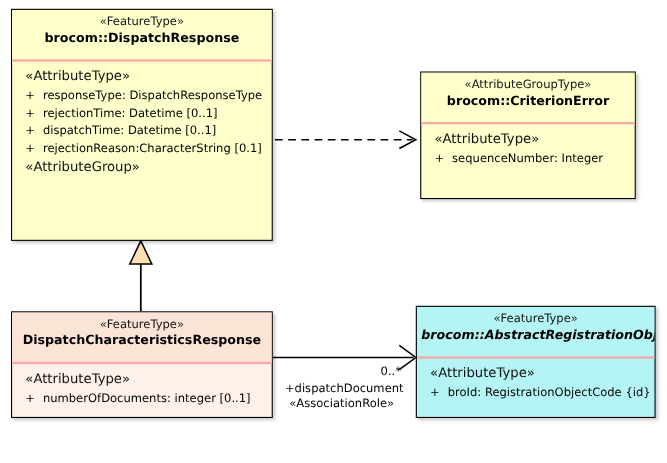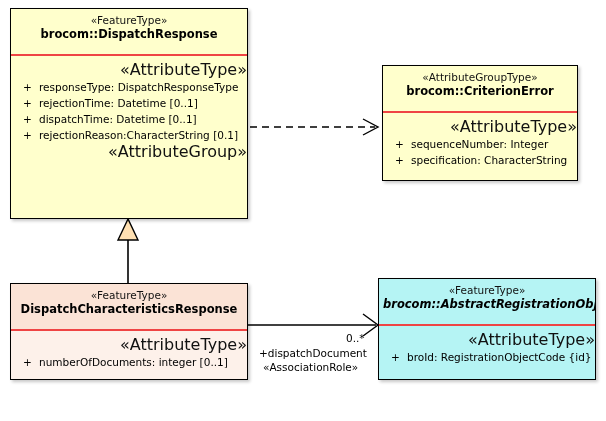--- a/index.html
+++ b/index.html
@@ -31,21 +31,21 @@
   .uml-class {
     position: absolute;
     border: 1px solid #000000;
     box-sizing: border-box;
     box-shadow: 2px 2px 3px rgba(0,0,0,0.22);
     overflow: hidden;
   }
   .uml-header {
     text-align: center;
     padding: 4px 4px 5px 4px;
-    border-bottom: 2px solid #ef4444;
+    border-bottom: 2px solid #fca5a5;
     box-sizing: border-box;
   }
   .stereotype {
     font-size: 10.5px;
     color: #111111;
     line-height: 14px;
     white-space: nowrap;
   }
   .class-title {
     font-size: 11.5px;
@@ -54,26 +54,25 @@
     line-height: 15px;
     white-space: nowrap;
   }
   .class-title.abstract {
     font-style: italic;
   }
   .uml-body {
     padding: 5px 0 6px 0;
   }
   .group-label {
-    font-size: 16px;
+    font-size: 12px;
     color: #111111;
     padding: 1px 0 2px 12px;
     line-height: 15px;
     white-space: nowrap;
-    text-align: right;
   }
   .attr-row {
     display: block;
     position: relative;
     font-size: 10.5px;
     color: #000000;
     line-height: 16px;
     padding: 0 16px 0 12px;
     white-space: nowrap;
   }
@@ -171,23 +170,20 @@
   <div class="uml-class" id="cls-criterion-error">
     <div class="uml-header">
       <div class="stereotype">«AttributeGroupType»</div>
       <div class="class-title">brocom::CriterionError</div>
     </div>
     <div class="uml-body">
       <div class="group-label">«AttributeType»</div>
       <div class="attr-row">
         <span class="attr-vis">+</span><span class="attr-text">sequenceNumber: Integer</span>
       </div>
-      <div class="attr-row">
-        <span class="attr-vis">+</span><span class="attr-text">specification: CharacterString</span>
-      </div>
     </div>
   </div>
 
   <div class="uml-class" id="cls-dispatch-characteristics">
     <div class="uml-header">
       <div class="stereotype">«FeatureType»</div>
       <div class="class-title">DispatchCharacteristicsResponse</div>
     </div>
     <div class="uml-body">
       <div class="group-label">«AttributeType»</div>

